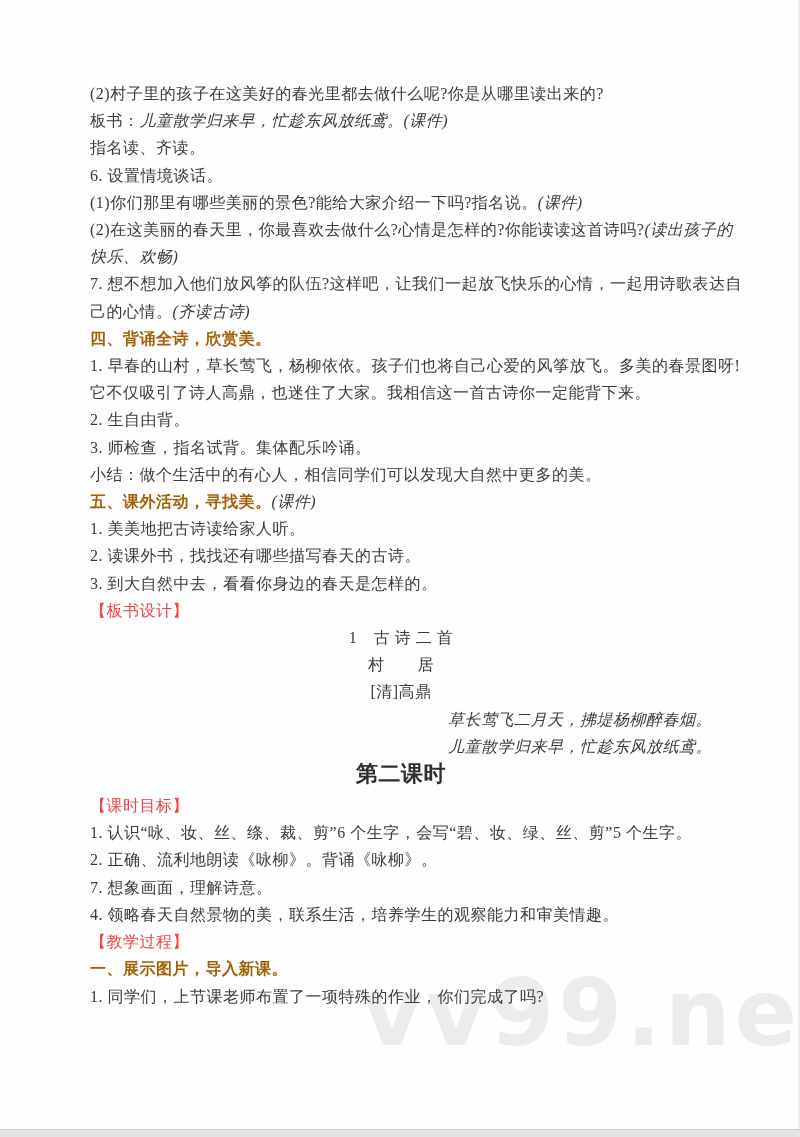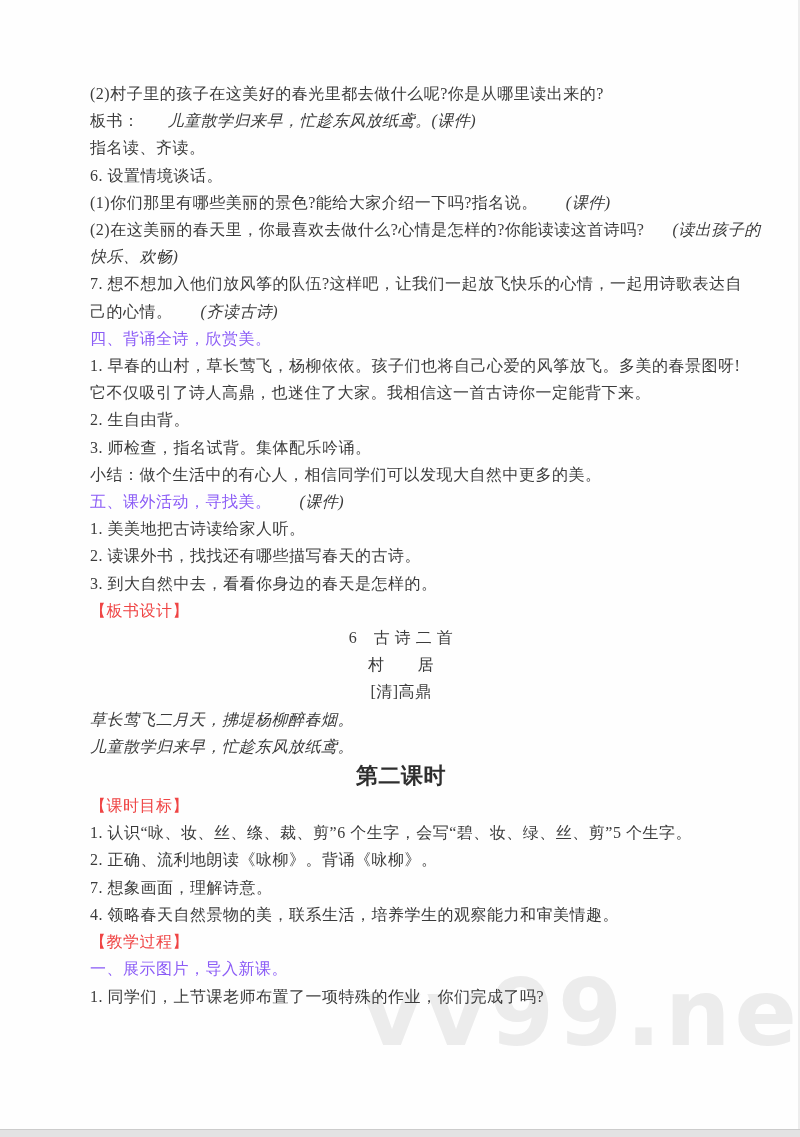--- a/index.html
+++ b/index.html
@@ -35,38 +35,38 @@
   .doc p {
     margin: 0;
     font-size: 16px;
     line-height: 27.2px;
     white-space: nowrap;
     letter-spacing: 0.5px;
   }
   
   .h {
     font-family: "Liberation Sans", sans-serif;
-    font-weight: normal;
-    color: #8b5cf6;
+    font-weight: bold;
+    color: #a16207;
   }
   
-  .k { font-style: italic; margin-left: 28px; }
+  .k { font-style: italic; }
   
   .bracket { font-size: 16.5px; color: #ef4444; }
   
   .c { text-align: center; letter-spacing: 1px; }
   .poem {
-    text-align: left;
+    text-align: right;
     font-style: italic;
     font-size: 15px;
     letter-spacing: 1.5px;
   }
   .chapter {
     text-align: center;
-    font-family: Liberation Serif, serif;
+    font-family: Liberation Mono, monospace;
     font-weight: bold;
     font-size: 22px !important;
     line-height: 32px !important;
     color: #2e2e2e;
   }
   .right-edge {
     position: absolute;
     right: 0; top: 0;
     width: 2px; height: 1137px;
     background: #ededed;
@@ -101,21 +101,21 @@
     <p>1. 早春的山村，草长莺飞，杨柳依依。孩子们也将自己心爱的风筝放飞。多美的春景图呀!</p>
     <p>它不仅吸引了诗人高鼎，也迷住了大家。我相信这一首古诗你一定能背下来。</p>
     <p>2. 生自由背。</p>
     <p>3. 师检查，指名试背。集体配乐吟诵。</p>
     <p>小结：做个生活中的有心人，相信同学们可以发现大自然中更多的美。</p>
     <p><span class="h">五、课外活动，寻找美。</span><span class="k">(课件)</span></p>
     <p>1. 美美地把古诗读给家人听。</p>
     <p>2. 读课外书，找找还有哪些描写春天的古诗。</p>
     <p>3. 到大自然中去，看看你身边的春天是怎样的。</p>
     <p class="bracket">【板书设计】</p>
-    <p class="c">6　古 诗 二 首</p>
+    <p class="c">1　古 诗 二 首</p>
     <p class="c">村　　居</p>
     <p class="c">[清]高鼎</p>
     <p class="poem">草长莺飞二月天，拂堤杨柳醉春烟。</p>
     <p class="poem">儿童散学归来早，忙趁东风放纸鸢。</p>
     <p class="chapter">第二课时</p>
     <p class="bracket">【课时目标】</p>
     <p>1. 认识“咏、妆、丝、绦、裁、剪”6 个生字，会写“碧、妆、绿、丝、剪”5 个生字。</p>
     <p>2. 正确、流利地朗读《咏柳》。背诵《咏柳》。</p>
     <p>7. 想象画面，理解诗意。</p>
     <p>4. 领略春天自然景物的美，联系生活，培养学生的观察能力和审美情趣。</p>

